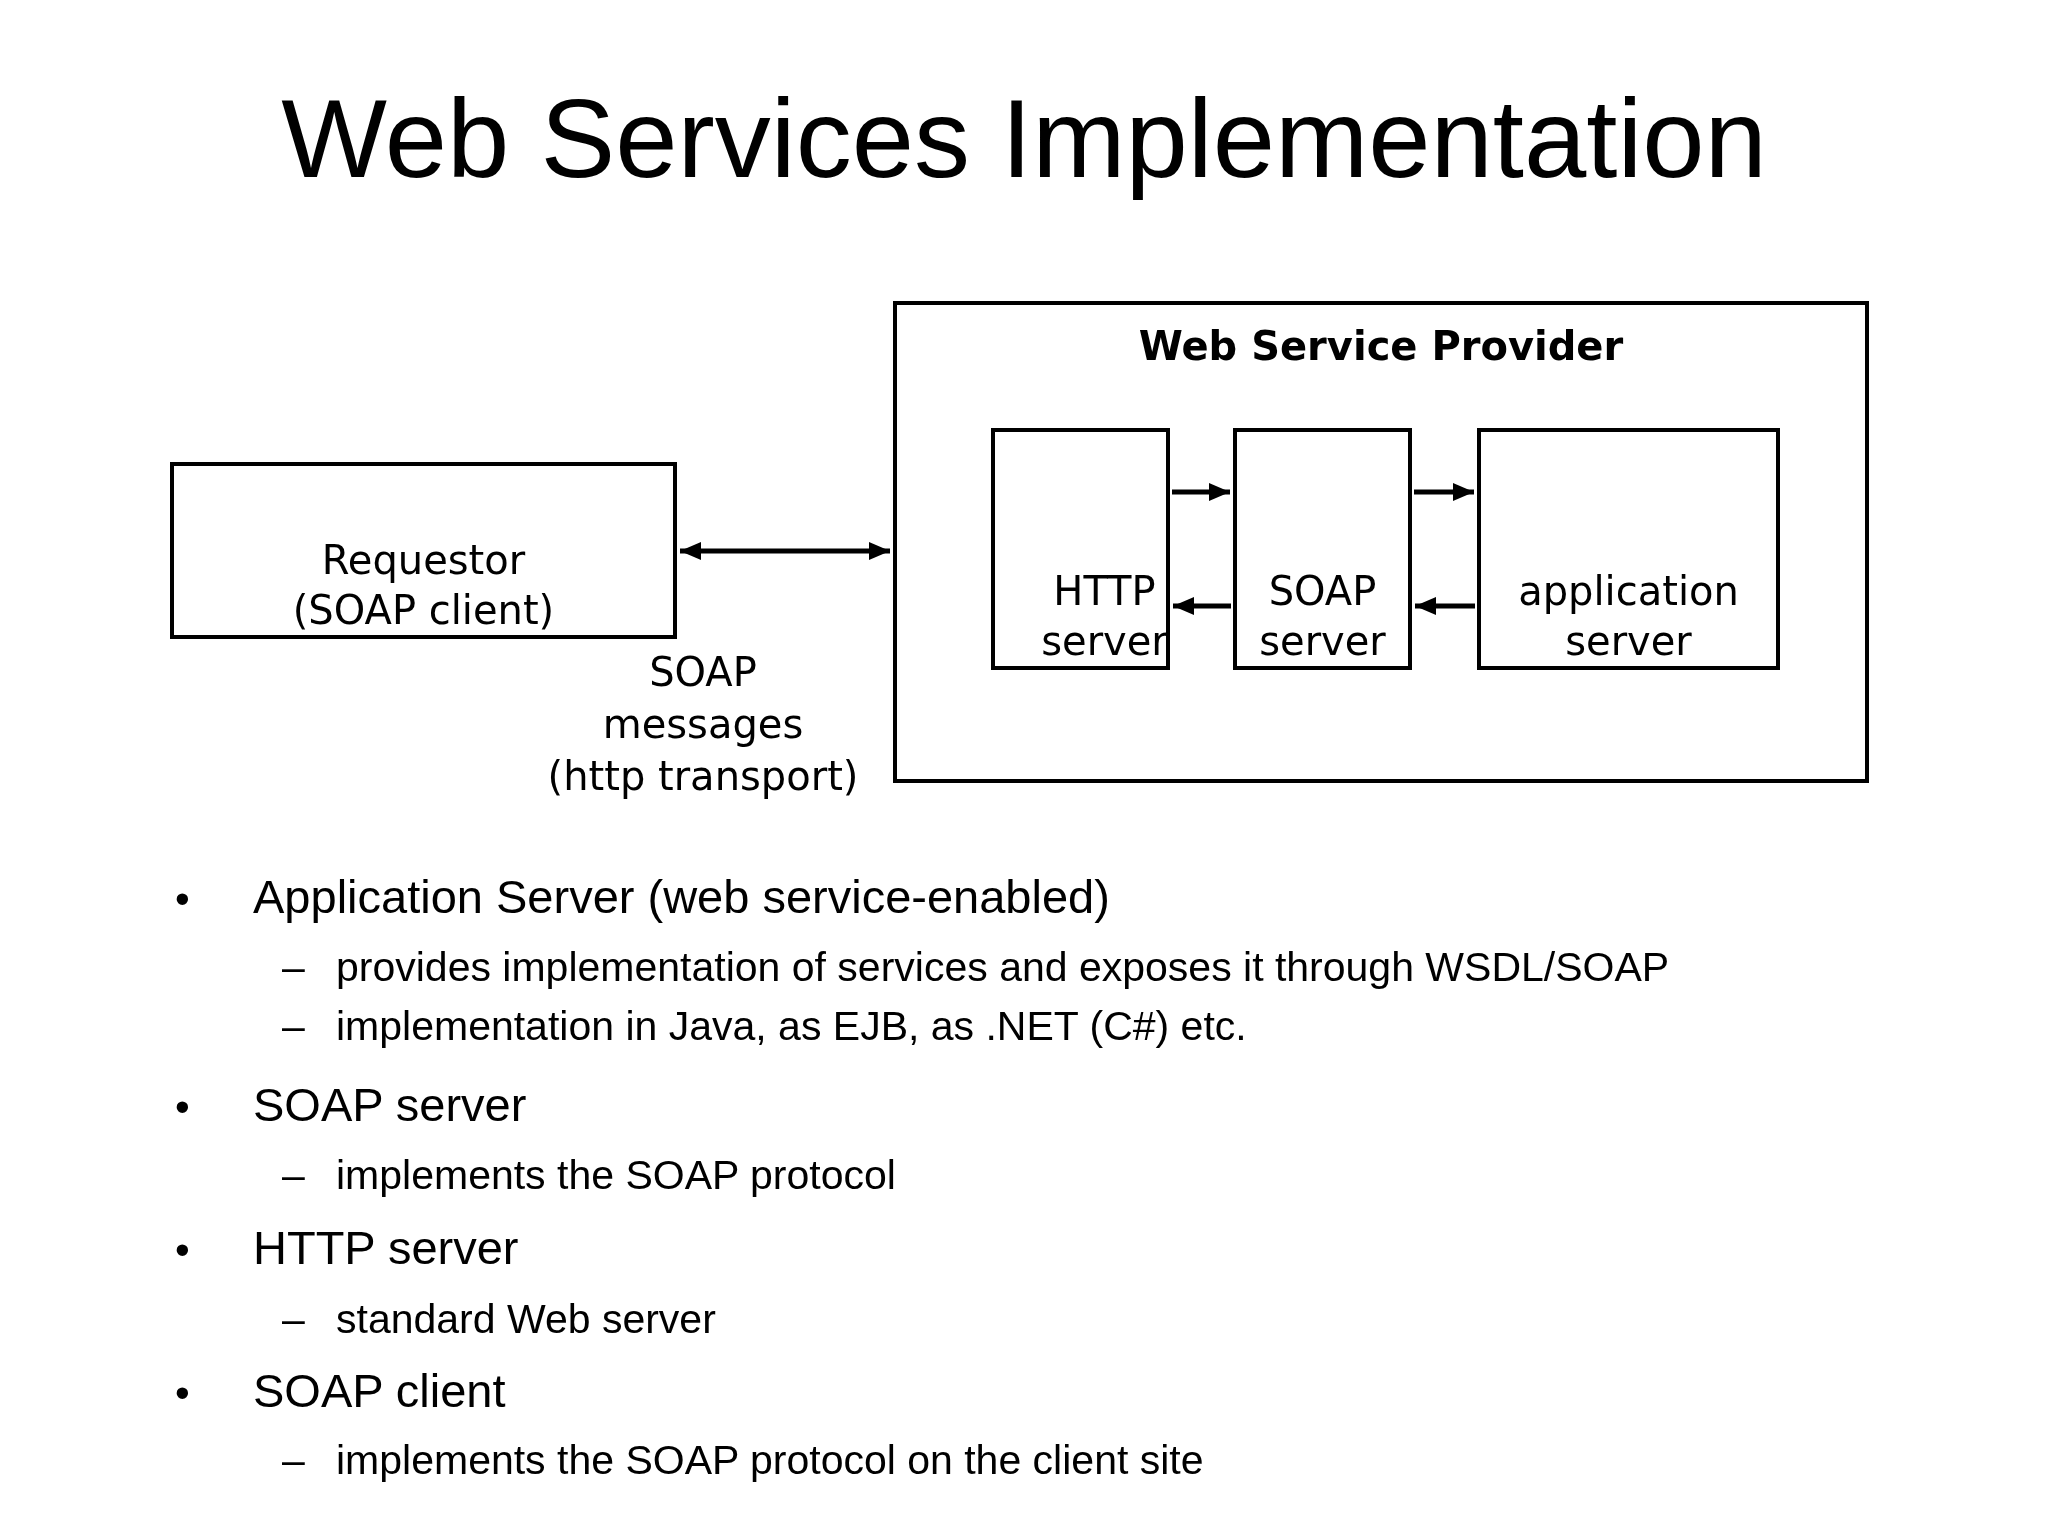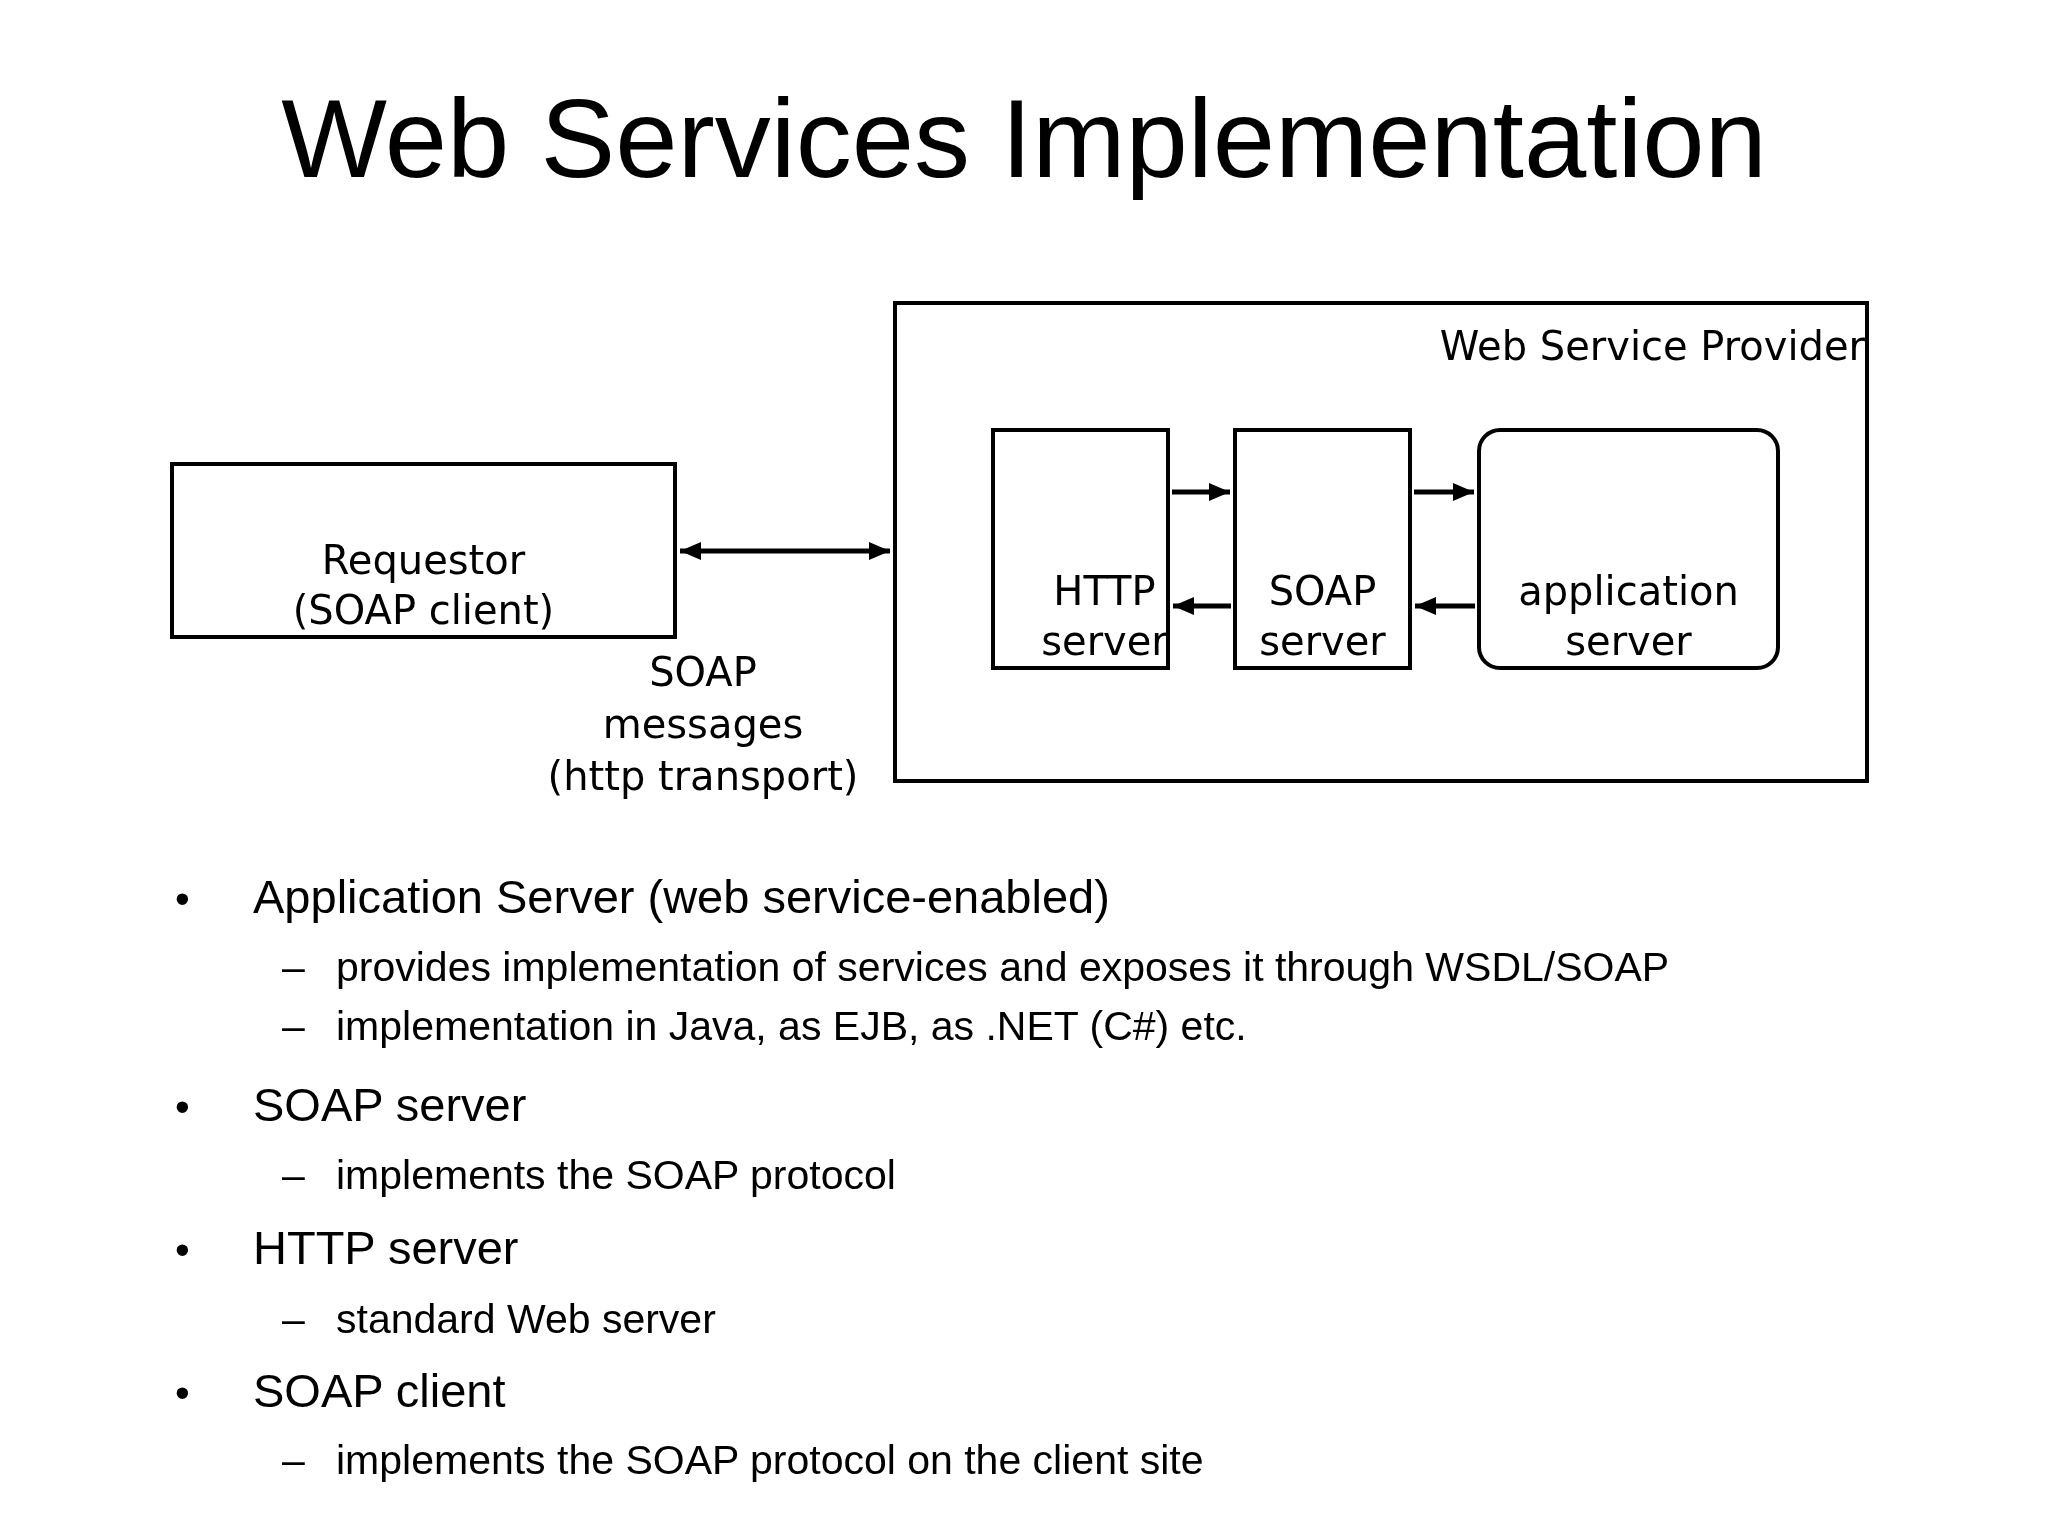--- a/index.html
+++ b/index.html
@@ -45,28 +45,29 @@
     justify-content: flex-end;
     align-items: center;
   }
   .requestor-box  { left: 170px;  top: 462px; width: 507px; height: 177px; }
   .provider-box   { left: 893px;  top: 301px; width: 976px; height: 482px; }
   .provider-title {
     position: absolute;
     left: 0;
     right: 0;
     top: 16px;
-    text-align: right;
+    text-align: center;
     font-family: "DejaVu Sans", sans-serif;
     font-size: 40px;
     line-height: 50px;
+    font-weight: bold;
   }
   .http-box { left: 991px;  top: 428px; width: 179px; height: 242px; padding-left: 48px; }
   .soap-box { left: 1233px; top: 428px; width: 179px; height: 242px; }
-  .app-box  { left: 1477px; top: 428px; width: 303px; height: 242px; border-radius: 23px; }
+  .app-box  { left: 1477px; top: 428px; width: 303px; height: 242px; }
   .soap-messages {
     position: absolute;
     left: 483px;
     top: 646px;
     width: 440px;
     text-align: center;
     font-family: "DejaVu Sans", sans-serif;
     font-size: 40px;
     line-height: 52px;
   }

